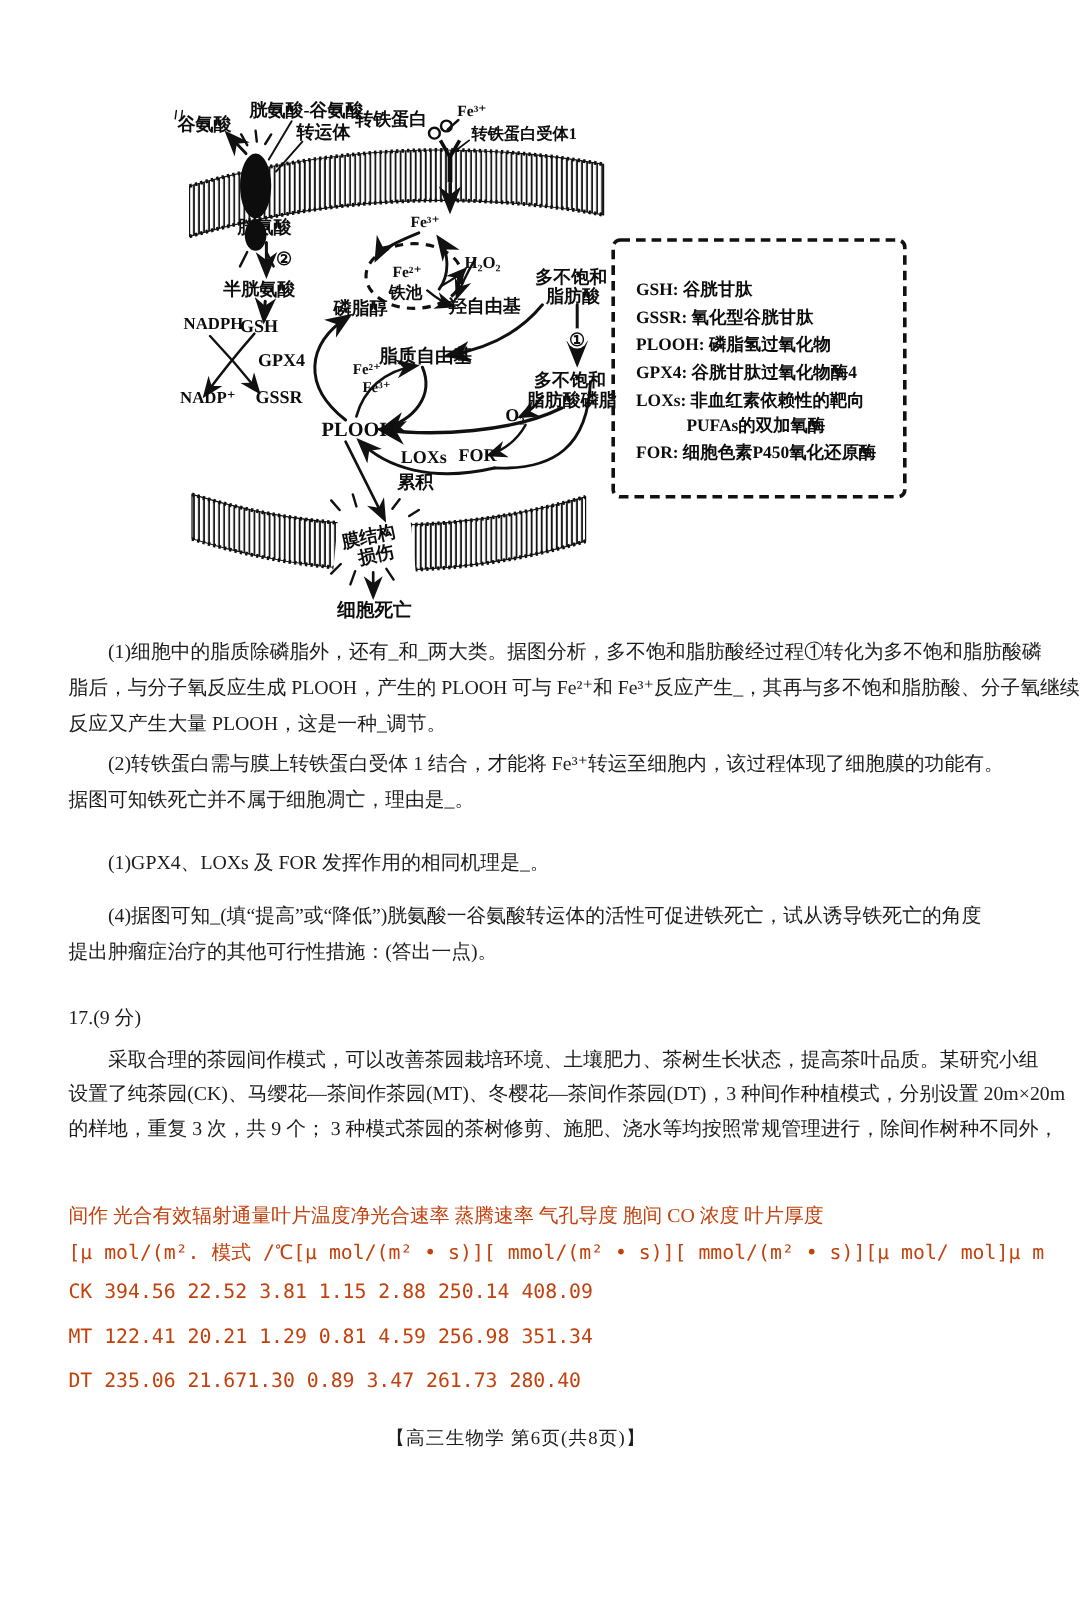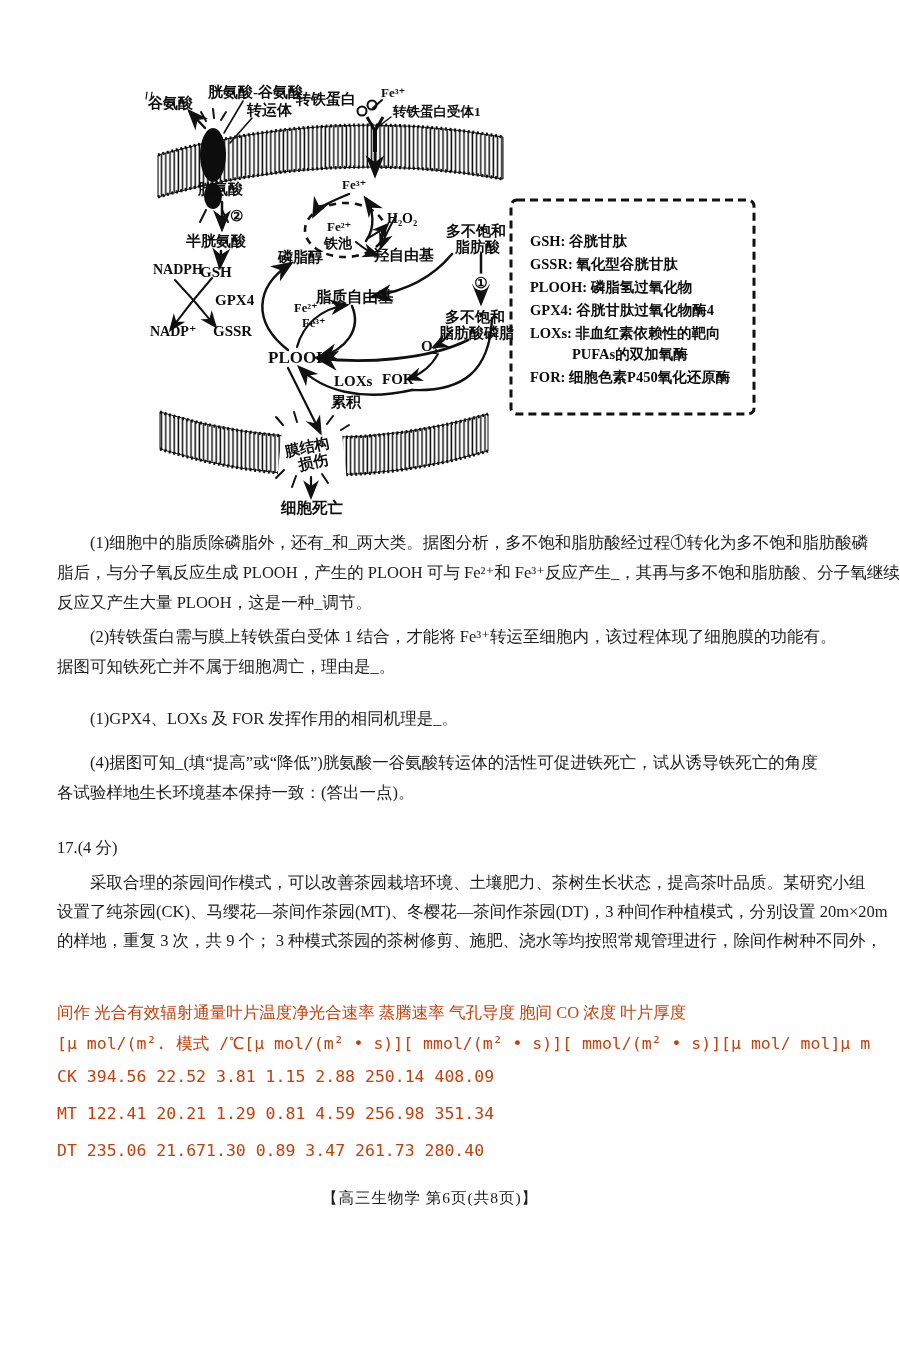--- a/index.html
+++ b/index.html
@@ -157,25 +157,25 @@
   <div class="ind">(2)转铁蛋白需与膜上转铁蛋白受体 1 结合，才能将 Fe³⁺转运至细胞内，该过程体现了细胞膜的功能有。</div>
   <div>据图可知铁死亡并不属于细胞凋亡，理由是_。</div>
 </div>
 
 <div class="abs para" style="top:704px">
   <div class="ind">(1)GPX4、LOXs 及 FOR 发挥作用的相同机理是_。</div>
 </div>
 
 <div class="abs para" style="top:748px">
   <div class="ind">(4)据图可知_(填“提高”或“降低”)胱氨酸一谷氨酸转运体的活性可促进铁死亡，试从诱导铁死亡的角度</div>
-  <div>各试验样地生长环境基本保持一致：(答出一点)。</div>
+  <div>提出肿瘤症治疗的其他可行性措施：(答出一点)。</div>
 </div>
 
 <div class="abs para" style="top:833px">
-  <div>17.(4 分)</div>
+  <div>17.(9 分)</div>
 </div>
 
 <div class="abs para" style="top:868px;line-height:29px">
   <div class="ind">采取合理的茶园间作模式，可以改善茶园栽培环境、土壤肥力、茶树生长状态，提高茶叶品质。某研究小组</div>
   <div>设置了纯茶园(CK)、马缨花—茶间作茶园(MT)、冬樱花—茶间作茶园(DT)，3 种间作种植模式，分别设置 20m×20m</div>
   <div>的样地，重复 3 次，共 9 个； 3 种模式茶园的茶树修剪、施肥、浇水等均按照常规管理进行，除间作树种不同外，</div>
 </div>
 
 <div class="abs para tline" style="top:998px">间作 光合有效辐射通量叶片温度净光合速率 蒸腾速率 气孔导度 胞间 CO 浓度 叶片厚度</div>
 <div class="abs para tline mono" style="top:1029px">[μ mol/(m². 模式 /℃[μ mol/(m² • s)][ mmol/(m² • s)][ mmol/(m² • s)][μ mol/ mol]μ m</div>

